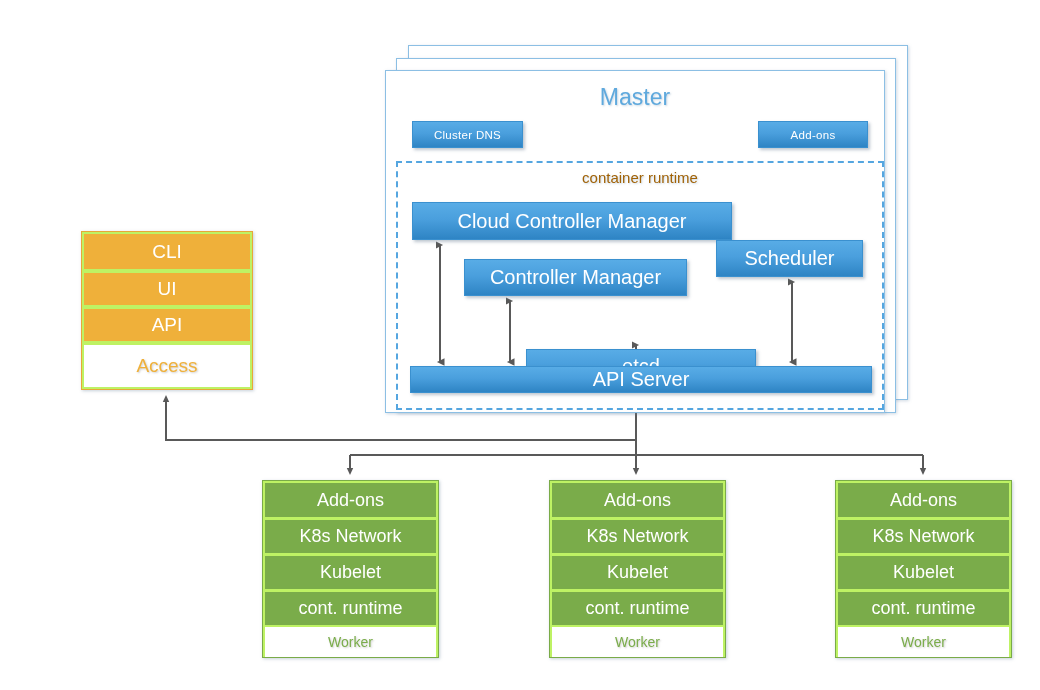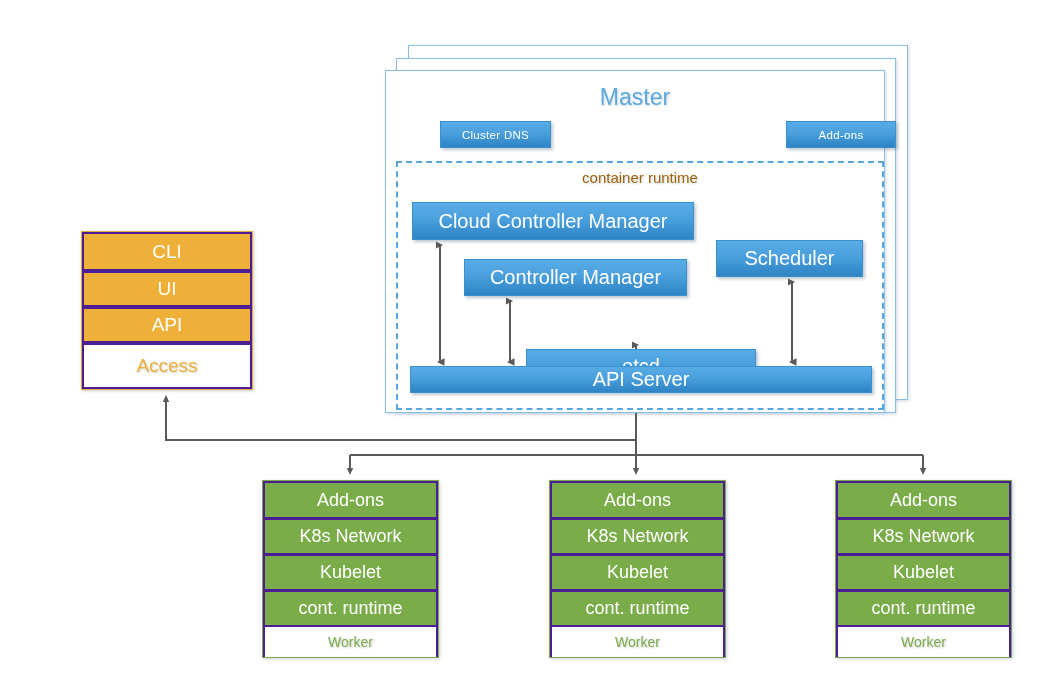--- a/index.html
+++ b/index.html
@@ -77,21 +77,20 @@
     display: flex;
     align-items: center;
     justify-content: center;
     box-shadow: 2px 2px 3px rgba(110,130,150,0.45);
     z-index: 7;
     white-space: nowrap;
   }
   .blue-chip {
     font-size: 11.5px;
     letter-spacing: 0.3px;
-    margin-left: 28px;
   }
   .blue-large { font-size: 20px; }
 
   
   #arrows {
     position: absolute;
     left: 0;
     top: 0;
     width: 1040px;
     height: 690px;
@@ -103,21 +102,21 @@
     left: 0;
     top: 0;
     width: 1040px;
     height: 690px;
     z-index: 2;
     pointer-events: none;
   }
   .stack-outline {
     position: absolute;
     box-sizing: border-box;
-    background: #4c1d95;
+    background: #bef264;
     box-shadow: 1px 1px 3px rgba(130,150,170,0.45);
   }
   .orange-outline { border: 1px solid #e8a838; }
   .green-outline  { border: 1px solid #7aab48; }
 
   .bar {
     position: absolute;
     box-sizing: border-box;
     display: flex;
     align-items: center;
@@ -191,21 +190,21 @@
 
     <line x1="440" y1="245" x2="440" y2="362" stroke="#595959" stroke-width="2" marker-start="url(#arwUp)" marker-end="url(#arwDown)"></line>
 
     <line x1="510" y1="301" x2="510" y2="362" stroke="#595959" stroke-width="2" marker-start="url(#arwUp)" marker-end="url(#arwDown)"></line>
 
     <line x1="636" y1="345" x2="636" y2="362" stroke="#595959" stroke-width="2" marker-start="url(#arwUp)" marker-end="url(#arwDown)"></line>
 
     <line x1="792" y1="282" x2="792" y2="362" stroke="#595959" stroke-width="2" marker-start="url(#arwUp)" marker-end="url(#arwDown)"></line>
   </svg>
 
-  <div class="blue-box blue-large" style="left:412px; top:202px; width:282px; height:38px;">Cloud Controller Manager</div>
+  <div class="blue-box blue-large" style="left:412px; top:202px; width:320px; height:38px;">Cloud Controller Manager</div>
 
   <div class="blue-box blue-large" style="left:464px; top:259px; width:223px; height:37px;">Controller Manager</div>
 
   <div class="blue-box blue-large" style="left:526px; top:305px; width:230px; height:35px;margin-top:44px;">etcd</div>
 
   <div class="blue-box blue-large" style="left:716px; top:240px; width:147px; height:37px;">Scheduler</div>
 
   <div class="blue-box blue-large" style="left:410px; top:366px; width:462px; height:27px;">API Server</div>
 
   <div class="stack-outline orange-outline" style="left:81px; top:231px; width:172px; height:159px;">

